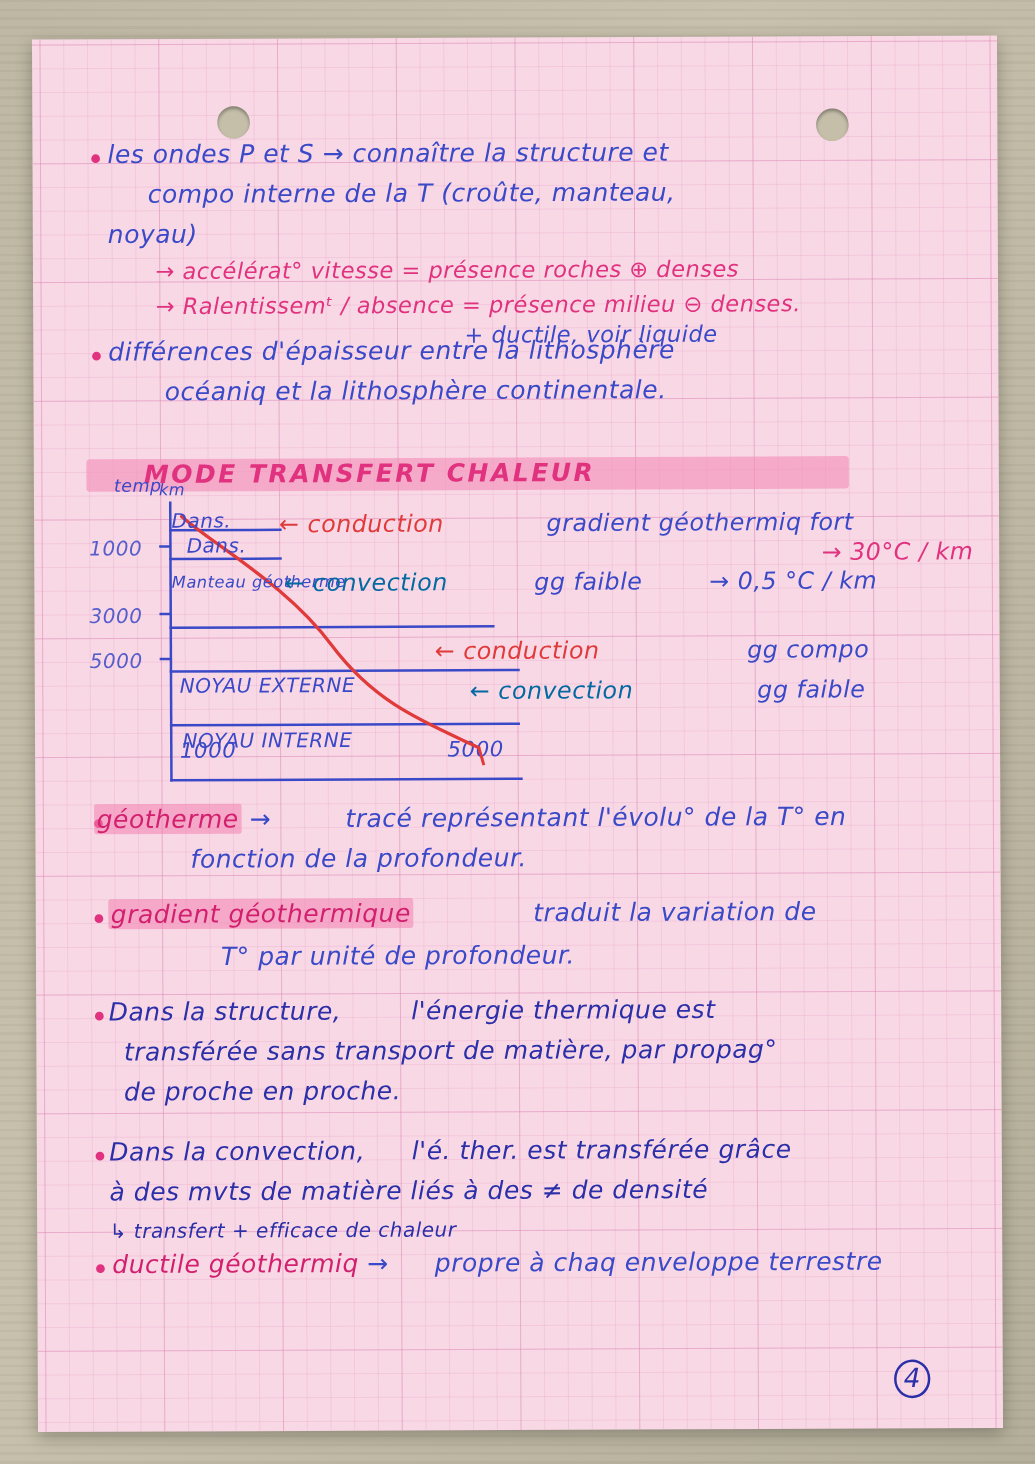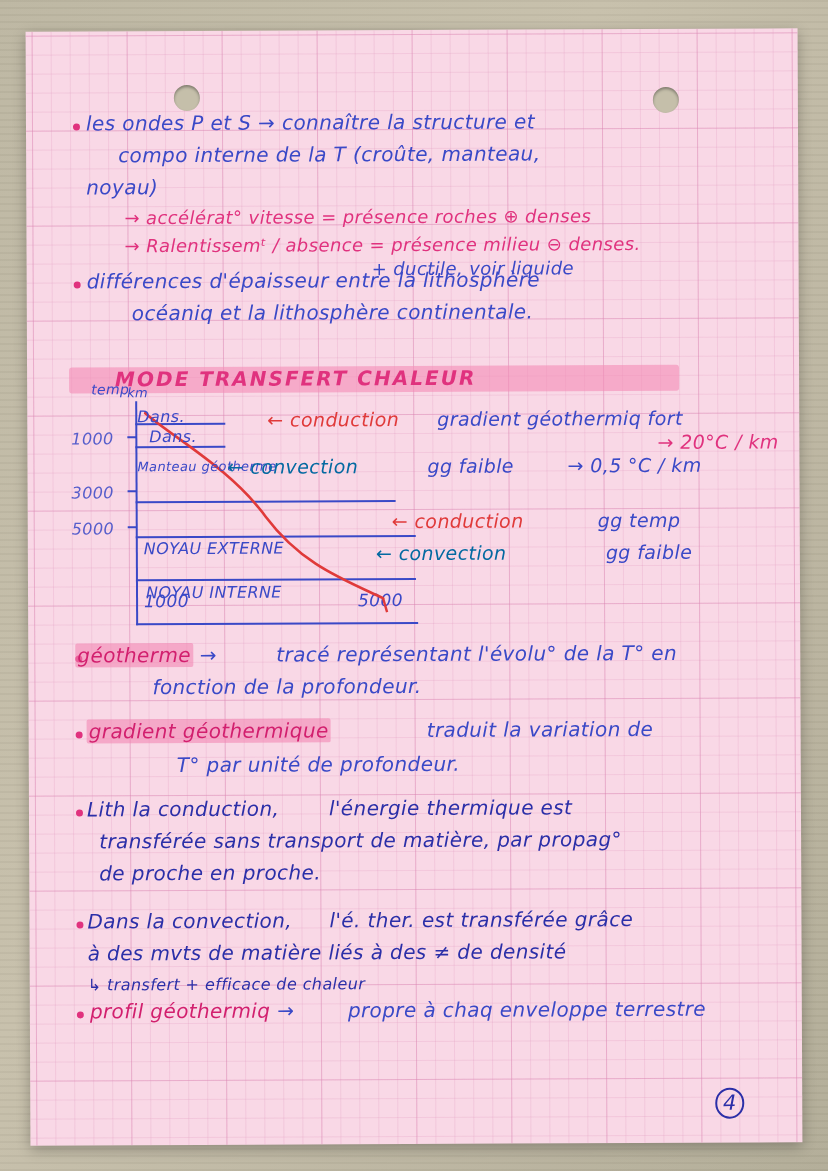--- a/index.html
+++ b/index.html
@@ -71,21 +71,21 @@
     position: absolute;
     white-space: nowrap;
     font-family: "DejaVu Sans", sans-serif;
     font-style: italic;
     letter-spacing: 0.4px;
   }
   .blue   { color: #3a49c7; }
   .dblue  { color: #2b2fa8; }
   .pink   { color: #e0327e; }
   .mag    { color: #d21f6e; }
-  .red    { color: #e03a3a; margin-left: 44px; }
+  .red    { color: #e03a3a; }
   .orange { color: #0369a1; }
   .bullet {
     position: absolute;
     width: 7px; height: 7px;
     border-radius: 50%;
     background: #e0327e;
   }
   .hl-pink {
     background: rgba(243,130,175,0.55);
     border-radius: 2px;
@@ -207,34 +207,34 @@
     <div class="ln blue sz16" style="left:122px; top:396px;">Dans.</div>
     <div class="ln blue sz15" style="left:110px; top:428px;">Manteau géotherme</div>
     <div class="ln blue sz16" style="left:116px; top:508px;">NOYAU EXTERNE</div>
     <div class="ln blue sz16" style="left:118px; top:552px;">NOYAU INTERNE</div>
 
     <div class="ln red sz19" style="left:196px; top:378px;">
       <span>←</span>
       <span>conduction</span>
     </div>
     <div class="ln blue sz19" style="left:410px; top:378px;">gradient géothermiq fort</div>
-    <div class="ln pink sz19" style="left:630px; top:402px;">→ 20°C / km</div>
+    <div class="ln pink sz19" style="left:630px; top:402px;">→ 30°C / km</div>
 
     <div class="ln orange sz19" style="left:200px; top:425px;">
       <span>←</span>
       <span>convection</span>
     </div>
     <div class="ln blue sz19" style="left:400px; top:425px;">gg faible</div>
     <div class="ln blue sz19" style="left:540px; top:425px;">→ 0,5 °C / km</div>
 
     <div class="ln red sz19" style="left:320px; top:480px;">
       <span>←</span>
       <span>conduction</span>
     </div>
-    <div class="ln blue sz19" style="left:570px; top:480px;">gg temp</div>
+    <div class="ln blue sz19" style="left:570px; top:480px;">gg compo</div>
 
     <div class="ln orange sz19" style="left:348px; top:512px;">
       <span>←</span>
       <span>convection</span>
     </div>
     <div class="ln blue sz19" style="left:578px; top:512px;">gg faible</div>
 
     <div class="bullet" style="left:47px; top:624px;"></div>
     <div class="ln mag sz20" style="left:47px; top:612px;">
       <span class="hl-pink">géotherme</span>
@@ -245,37 +245,37 @@
 
     <div class="bullet" style="left:47px; top:700px;"></div>
     <div class="ln mag sz20" style="left:58px; top:688px;">
       <span class="hl-pink">gradient géothermique</span>
     </div>
     <div class="ln blue sz20" style="left:398px; top:688px;">traduit la variation de</div>
     <div class="ln blue sz20" style="left:148px; top:722px;">T° par unité de profondeur.</div>
 
     <div class="bullet" style="left:47px; top:778px;"></div>
     <div class="ln dblue sz20" style="left:58px; top:766px;">
-      <span>Lith la conduction,</span>
+      <span>Dans la structure,</span>
     </div>
     <div class="ln dblue sz20" style="left:300px; top:766px;">l'énergie thermique est</div>
     <div class="ln dblue sz20" style="left:70px; top:798px;">transférée sans transport de matière, par propag°</div>
     <div class="ln dblue sz20" style="left:70px; top:830px;">de proche en proche.</div>
 
     <div class="bullet" style="left:47px; top:890px;"></div>
     <div class="ln dblue sz20" style="left:58px; top:878px;">
       <span>Dans la convection,</span>
     </div>
     <div class="ln dblue sz20" style="left:300px; top:878px;">l'é. ther. est transférée grâce</div>
     <div class="ln dblue sz20" style="left:58px; top:910px;">à des mvts de matière liés à des ≠ de densité</div>
     <div class="ln dblue sz16" style="left:58px; top:944px;">↳ transfert + efficace de chaleur</div>
 
     <div class="bullet" style="left:47px; top:980px;"></div>
     <div class="ln mag sz20" style="left:60px; top:968px;">
-      <span>profil géothermiq</span>
+      <span>ductile géothermiq</span>
       <span class="blue">→</span>
     </div>
     <div class="ln blue sz20" style="left:318px; top:968px;">propre à chaq enveloppe terrestre</div>
 
     <div class="page-num">
       <span class="circ">4</span>
     </div>
   </div>
 </div>
 

